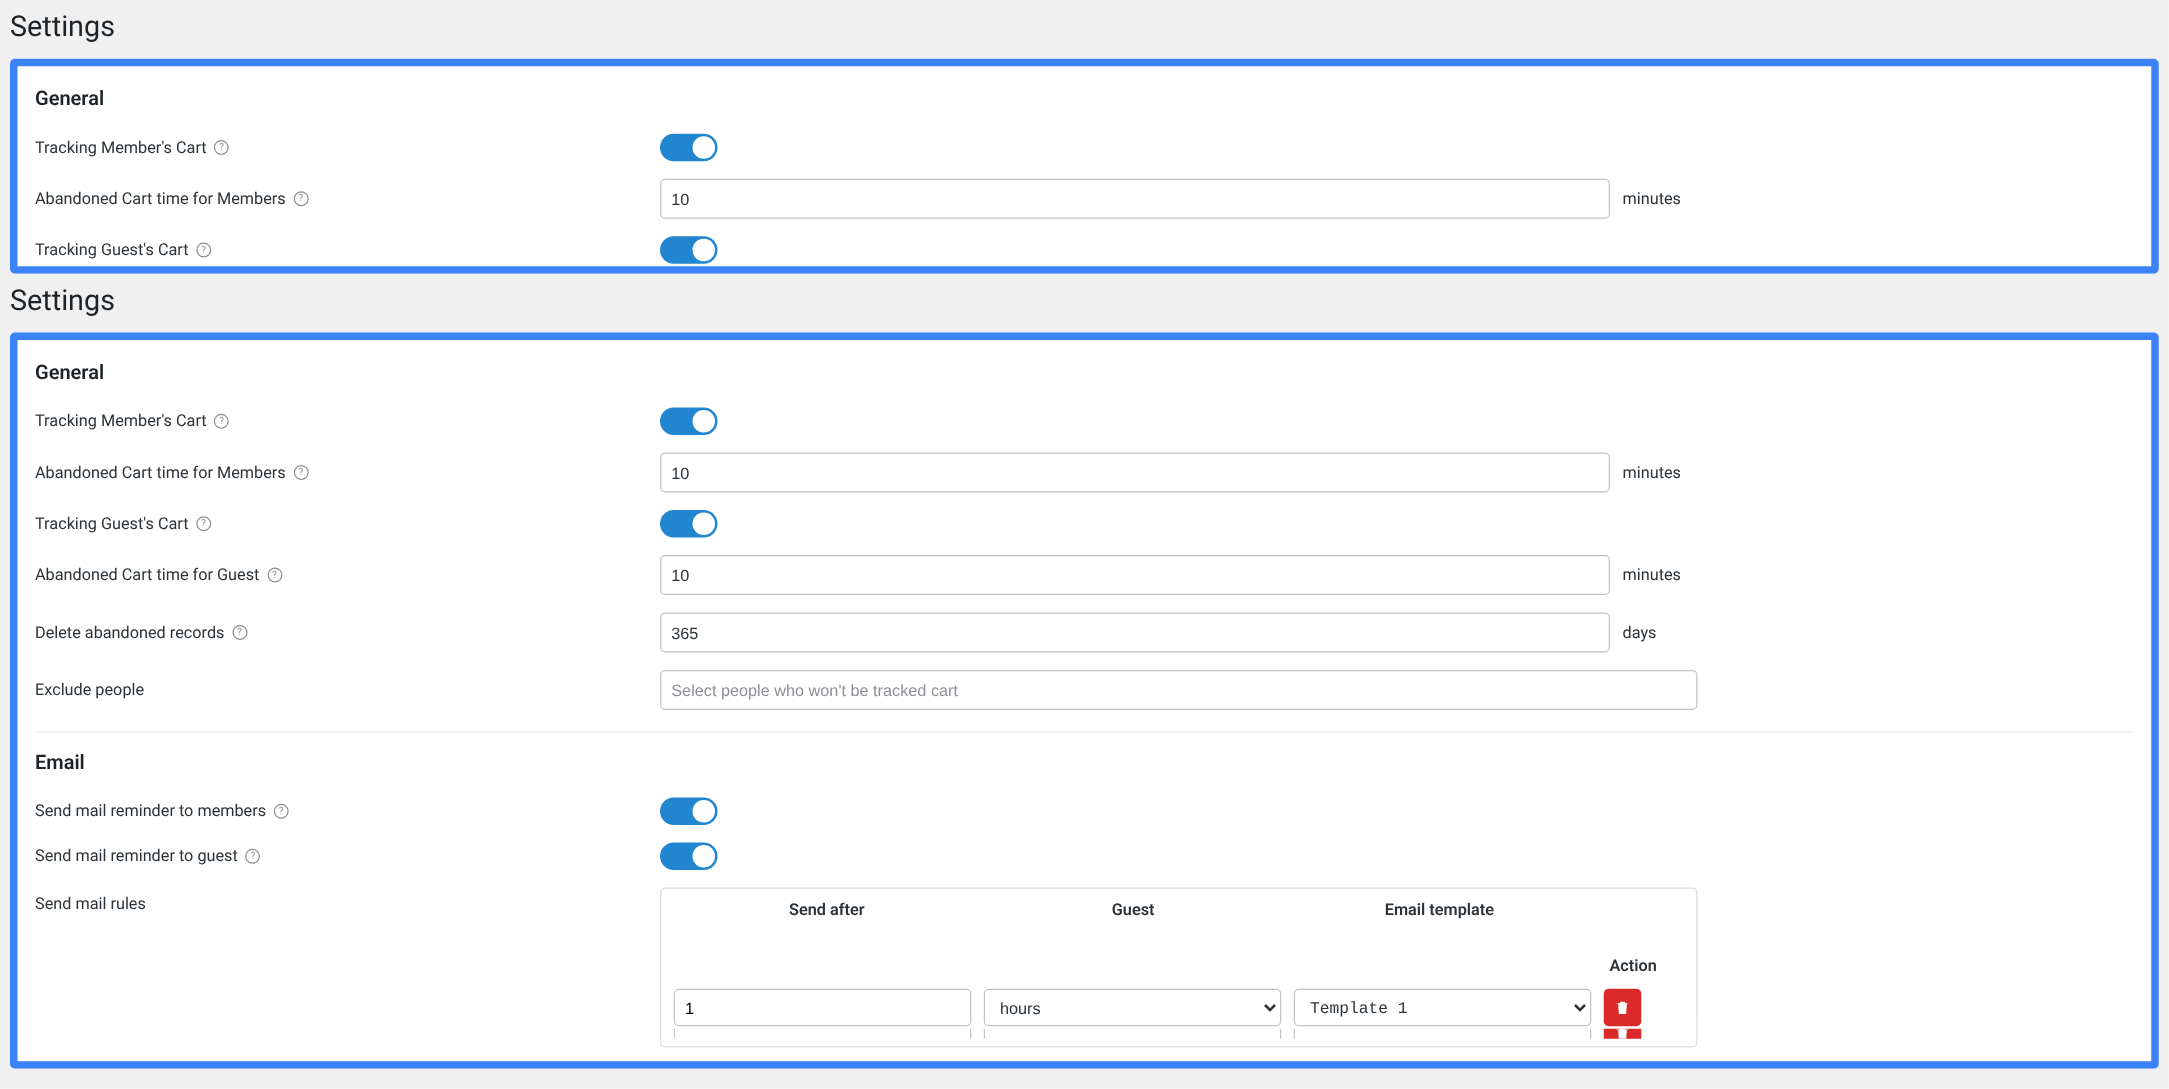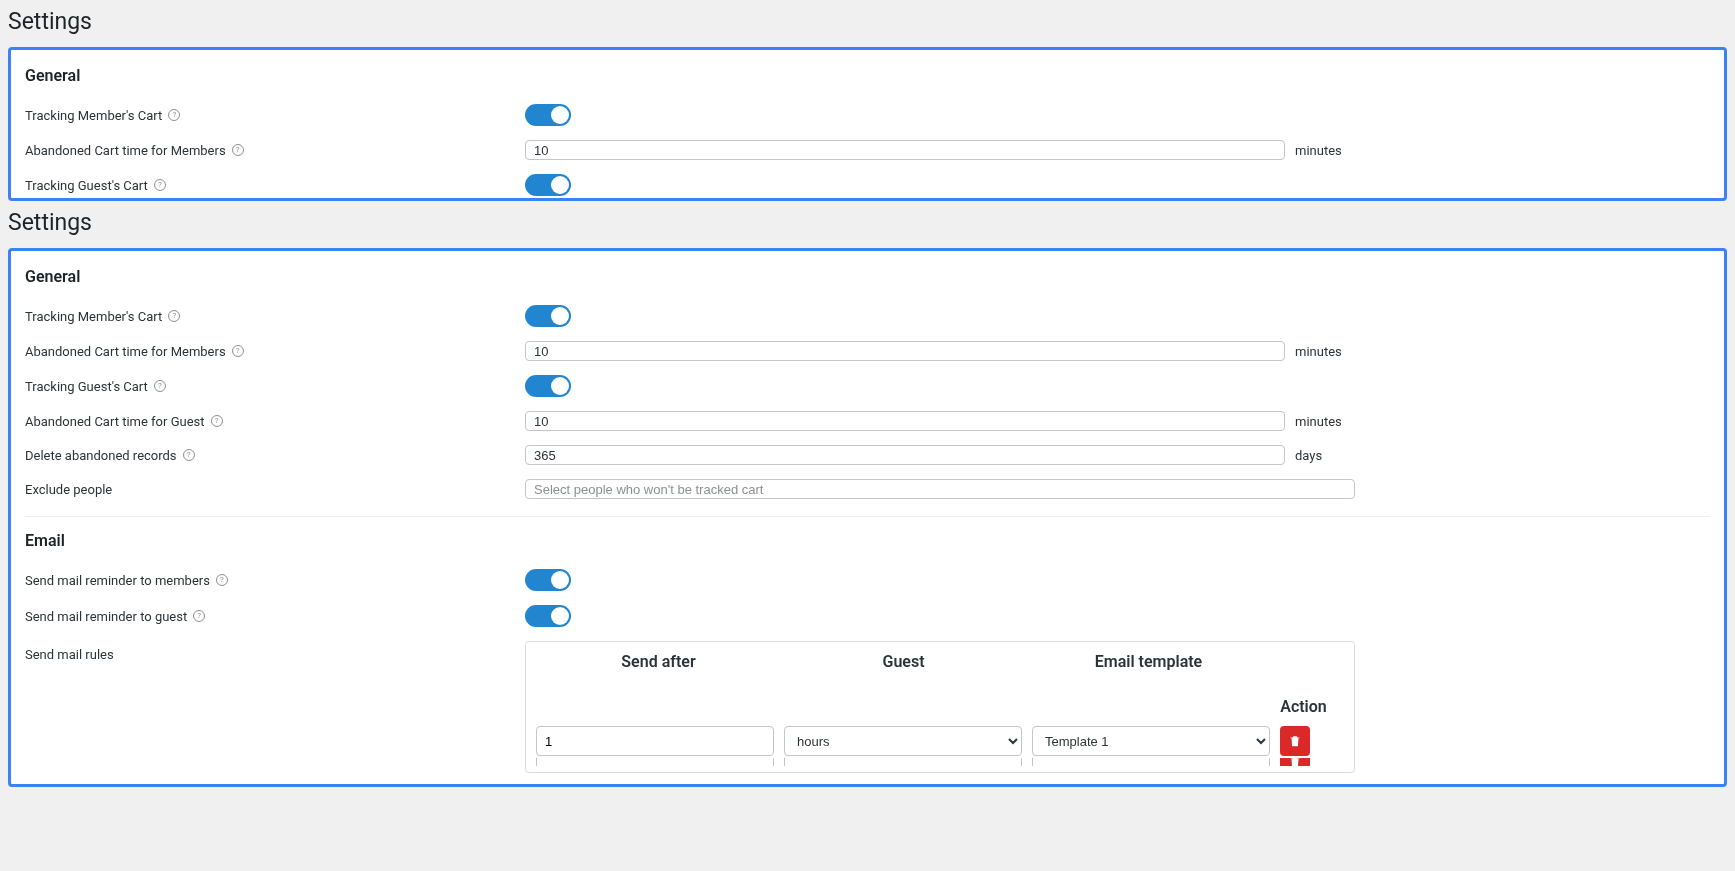--- a/index.html
+++ b/index.html
@@ -10,21 +10,21 @@
   font-size: 13px;
 }
 .page-title {
   font-size: 23px;
   font-weight: 400;
   color: #1d2327;
   padding: 8px 8px 8px 8px;
 }
 .panel {
   background: #fff;
-  border: 3px solid #3b82f6;
+  border: 6px solid #3b82f6;
   border-radius: 4px;
   margin: 4px 8px 0 8px;
   padding: 12px 14px 4px 14px;
 }
 .section-title {
   font-size: 16px;
   font-weight: 600;
   color: #1d2327;
   margin: 4px 0 12px 0;
 }
@@ -66,21 +66,21 @@
   position: absolute;
   top: 2px;
   right: 2px;
   width: 18px;
   height: 18px;
   background: #fff;
   border-radius: 50%;
 }
 .txt-input {
   flex: 0 0 760px;
-  height: 20px;
+  height: 32px;
   border: 1px solid #c3c4c7;
   border-radius: 4px;
   padding: 0 8px;
   font-size: 13px;
   color: #2c3338;
   background: #fff;
 }
 .txt-input::placeholder { color: #8c8f94; }
 .txt-input.wide { flex: 0 0 830px; }
 .unit-suffix {
@@ -95,39 +95,39 @@
 }
 .rules-box {
   flex: 0 0 830px;
   border: 1px solid #dcdcde;
   border-radius: 4px;
   padding: 10px 10px 6px 10px;
 }
 .rules-head {
   display: flex;
   font-weight: 600;
-  font-size: 16px;
+  font-size: 13px;
   padding-bottom: 8px;
 }
 .col-sendafter { flex: 0 0 245px; text-align: center; }
 .col-unit { flex: 0 0 245px; text-align: center; }
 .col-tmpl { flex: 0 0 245px; text-align: center; }
 .col-action { flex: 0 0 65px; text-align: center; margin-top: 45px; }
 .rules-row { display: flex; gap: 10px; align-items: center; padding: 2px 0; }
 .rules-row .rin {
   height: 30px;
   border: 1px solid #c3c4c7;
   border-radius: 4px;
   padding: 0 8px;
   font-size: 13px;
   background: #fff;
 }
 .rin.sa { flex: 0 0 238px; }
 .rin.un { flex: 0 0 238px; }
-.rin.tm { flex: 0 0 238px; }
+.rin.tm { flex: 0 0 238px; font-family: Liberation Mono, monospace; }
 .del-btn {
   width: 30px;
   height: 30px;
   background: #db2828;
   border: none;
   border-radius: 4px;
   display: inline-flex;
   align-items: center;
   justify-content: center;
   cursor: pointer;

